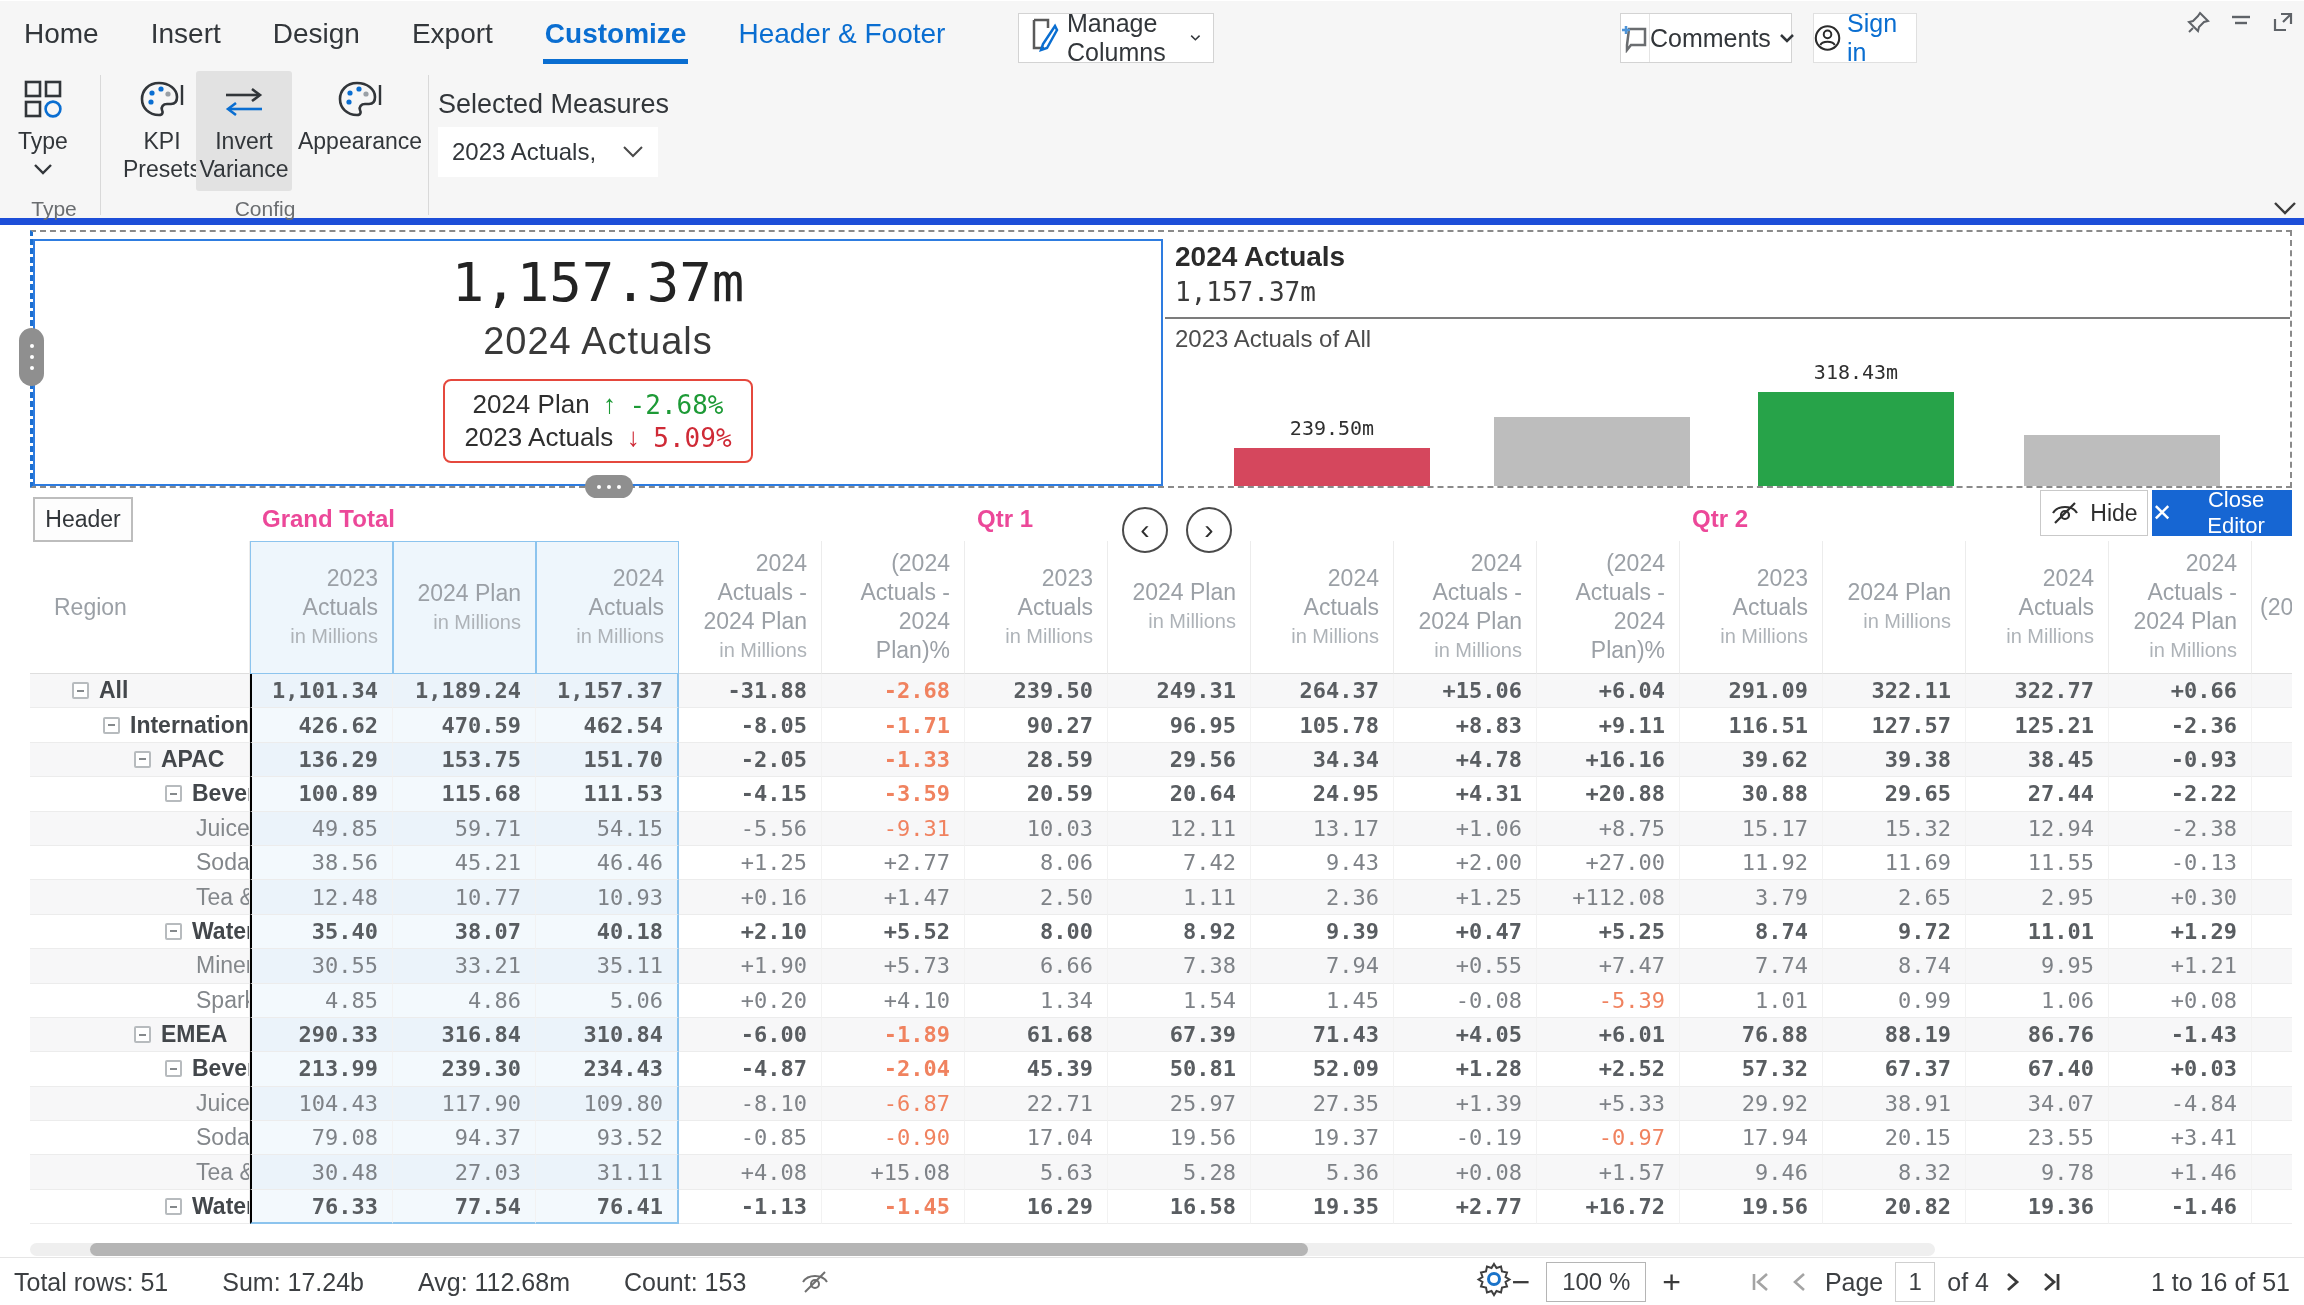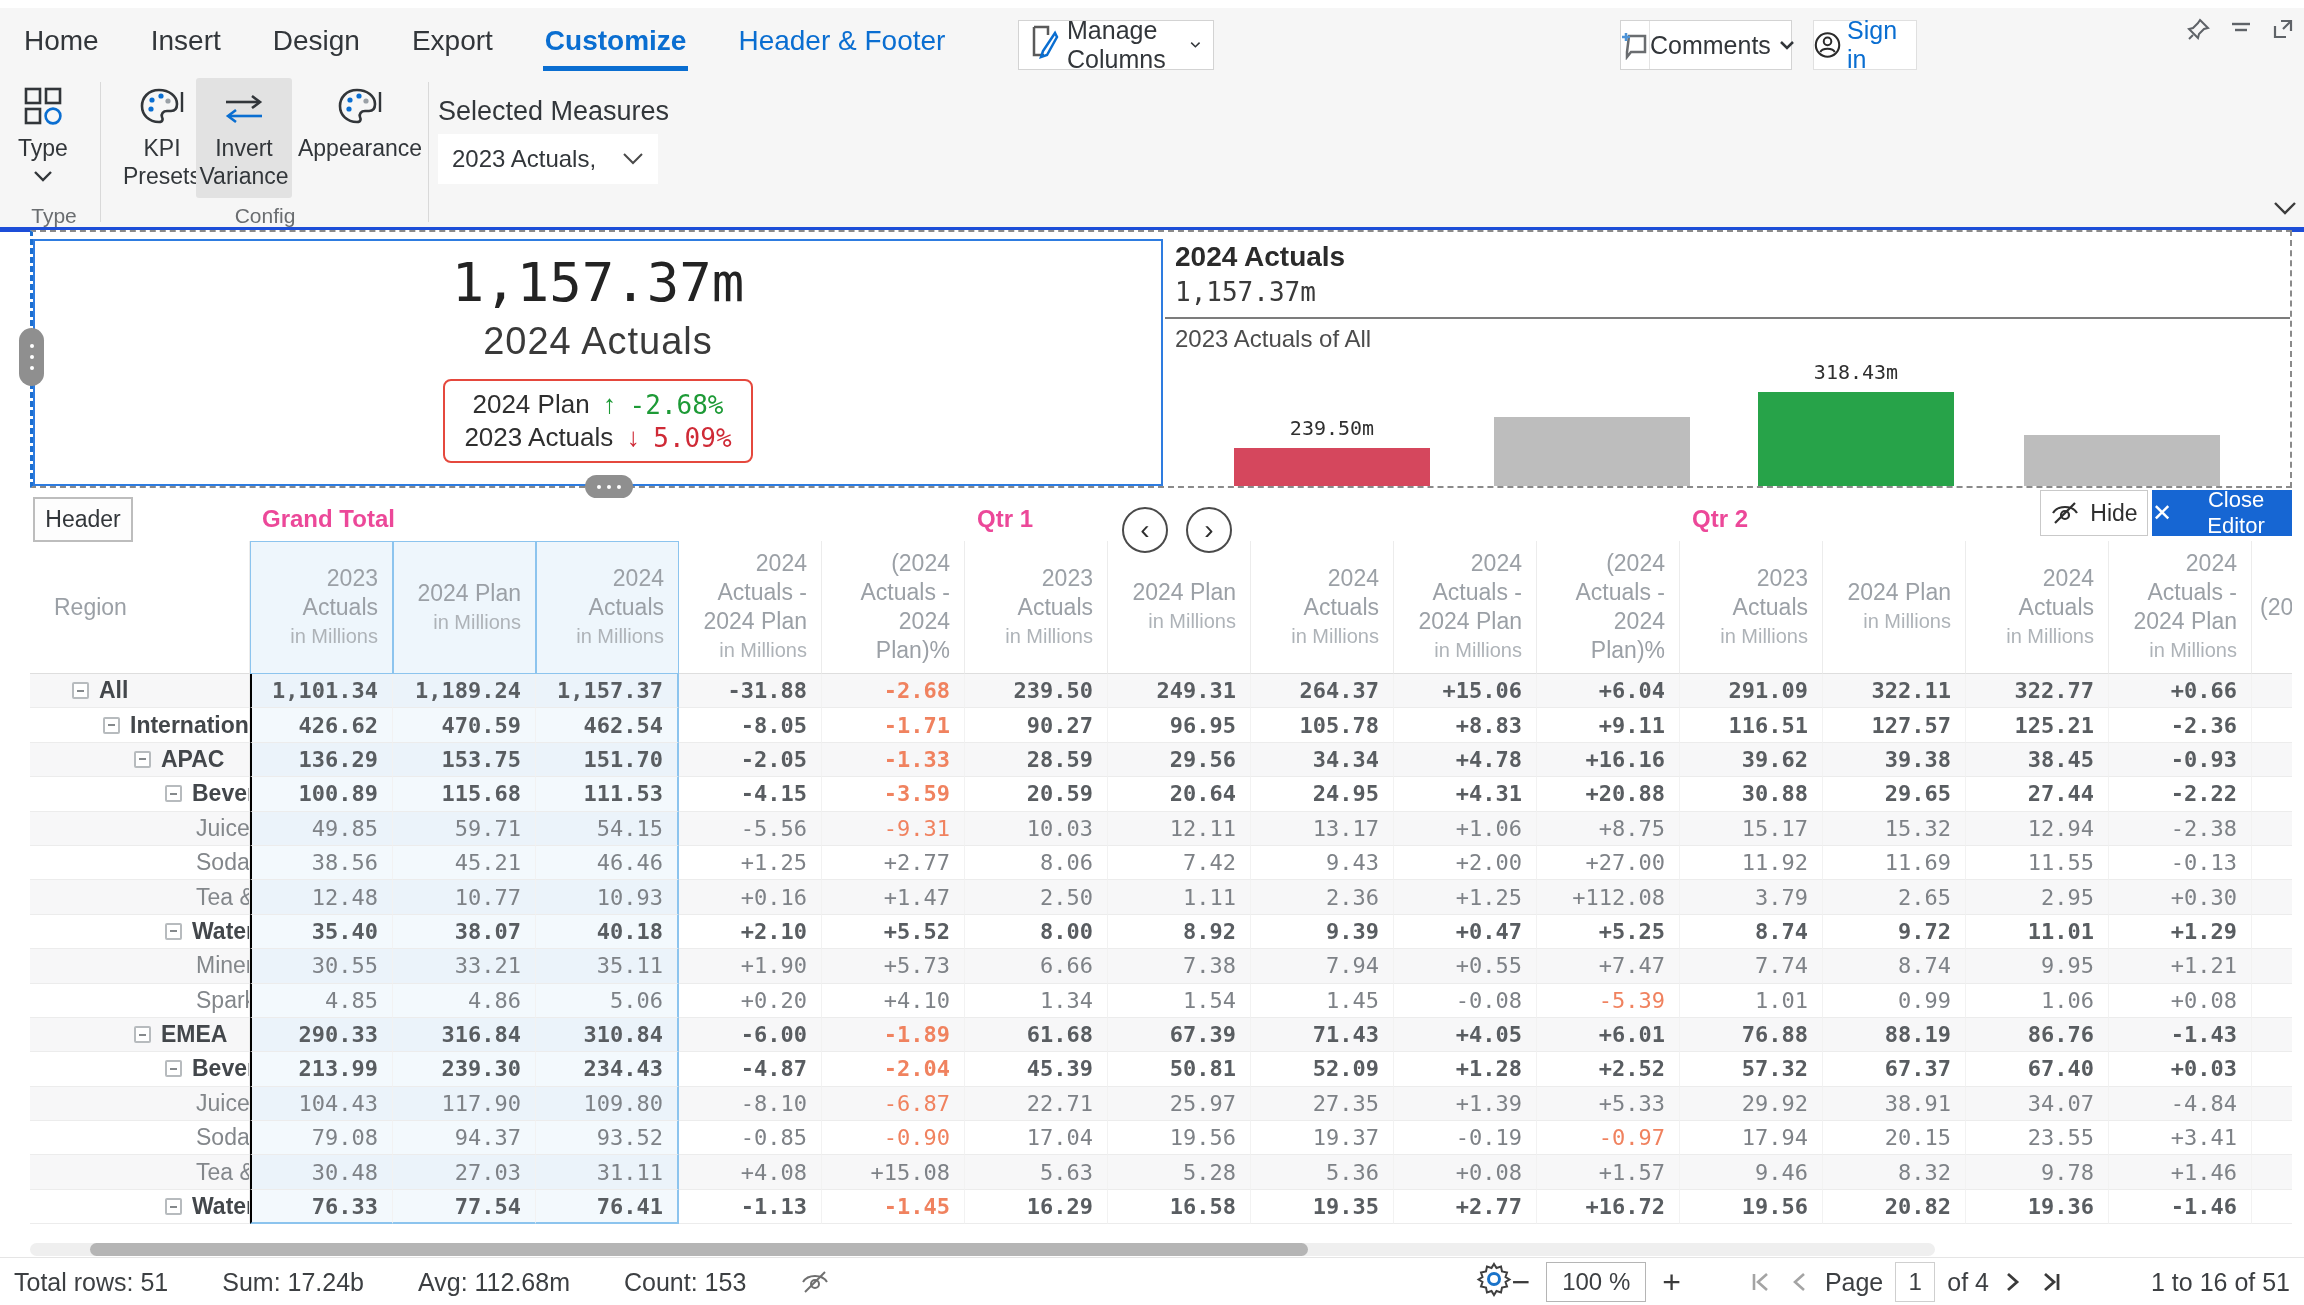--- a/index.html
+++ b/index.html
@@ -2,21 +2,21 @@
 <html><head>
 <meta charset="utf-8">
 <style>
   * { margin:0; padding:0; box-sizing:border-box; }
   html,body { width:2304px; height:1305px; }
   body { font-family:"Liberation Sans", sans-serif; background:#fff; overflow:hidden; }
   .mono { font-family:"DejaVu Sans Mono", monospace; }
   .app { position:relative; width:2304px; height:1305px; background:#fff; overflow:hidden; }
 
   
-  .topchrome { position:absolute; left:0; top:8px; width:2304px; height:224px; background:#f6f6f6; border-bottom:5px solid #1d4ed8;text-decoration:underline; }
+  .topchrome { position:absolute; left:0; top:1px; width:2304px; height:224px; background:#f6f6f6; border-bottom:7px solid #1d4ed8;text-decoration:underline; }
   .menubar { position:absolute; left:0; top:0; width:2304px; height:66px; }
   .tabs { position:absolute; left:24px; top:0; height:66px; display:flex; align-items:center; gap:52px; }
   .tab { font-size:28px; color:#32363a; position:relative; cursor:pointer; white-space:nowrap; }
   .tab.blue { color:#0a6ed1; }
   .tab.active { color:#0a6ed1; font-weight:bold; }
   .tab.active::after { content:""; position:absolute; left:-2px; right:-2px; bottom:-14px; height:5px; background:#0a6ed1; }
   .btn-chrome { position:absolute; top:12px; height:50px; background:#fff; border:1px solid #d3d3d3; display:flex; align-items:center; font-size:25px; color:#32363a; }
   .managecols { left:1018px; width:196px; padding:0 12px; gap:6px; }
   .commentsgrp { left:1620px; width:172px; }
   .commentsgrp .iconcell { width:46px; height:100%; display:flex; align-items:center; justify-content:center; border-right:1px solid #e4e4e4; }

